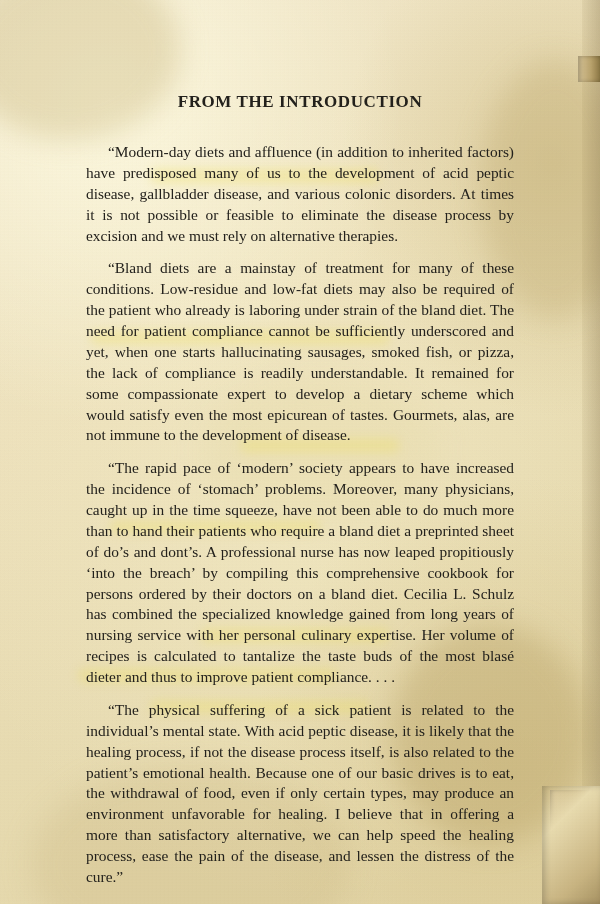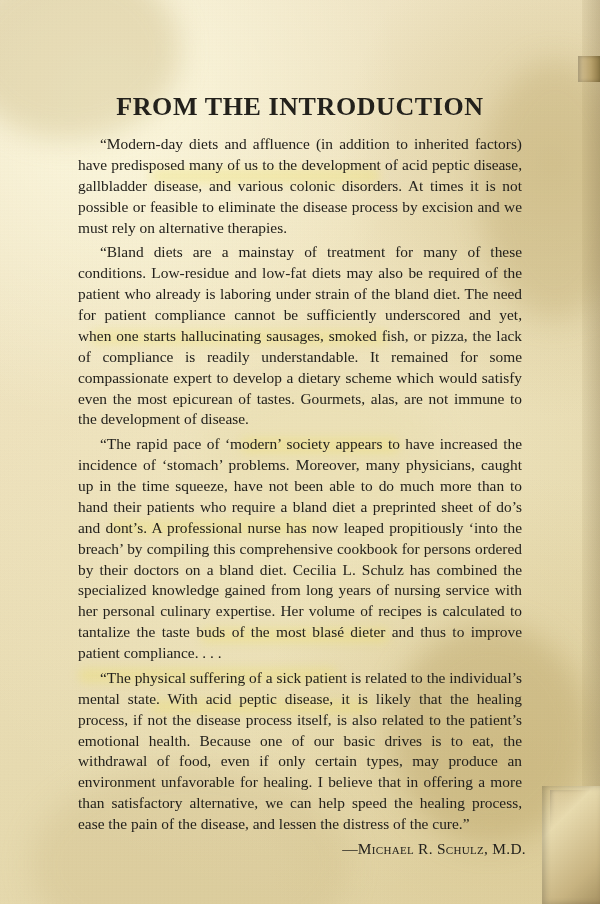--- a/index.html
+++ b/index.html
@@ -69,38 +69,38 @@
     right: 0; bottom: 0;
     width: 58px; height: 118px;
     background: linear-gradient(135deg, rgba(255,255,240,0.0) 0%, #e9dcb0 30%, #c9b582 75%, #a89363 100%);
     box-shadow: inset 3px 0 6px rgba(0,0,0,0.2);
   }
   h1.heading {
     position: absolute;
     top: 92px;
     left: 0; right: 0;
     text-align: center;
-    font-size: 26px;
+    font-size: 17px;
     letter-spacing: 0.6px;
     font-weight: 700;
     font-variant: small-caps;
     margin: 0;
   }
   .body-text {
     position: absolute;
     top: 130px;
     left: 74px;
     width: 452px;
     font-size: 15.4px;
     line-height: 1.355;
     text-align: justify;
     text-justify: inter-word;
   }
   .body-text p {
-    margin: 4px;
+    margin: 12px;
     text-indent: 22px;
   }
   .signature {
     display: block;
     text-align: right;
     margin-top: 1px;
     font-variant: small-caps;
     letter-spacing: 0.3px;
   }
   .grain {

